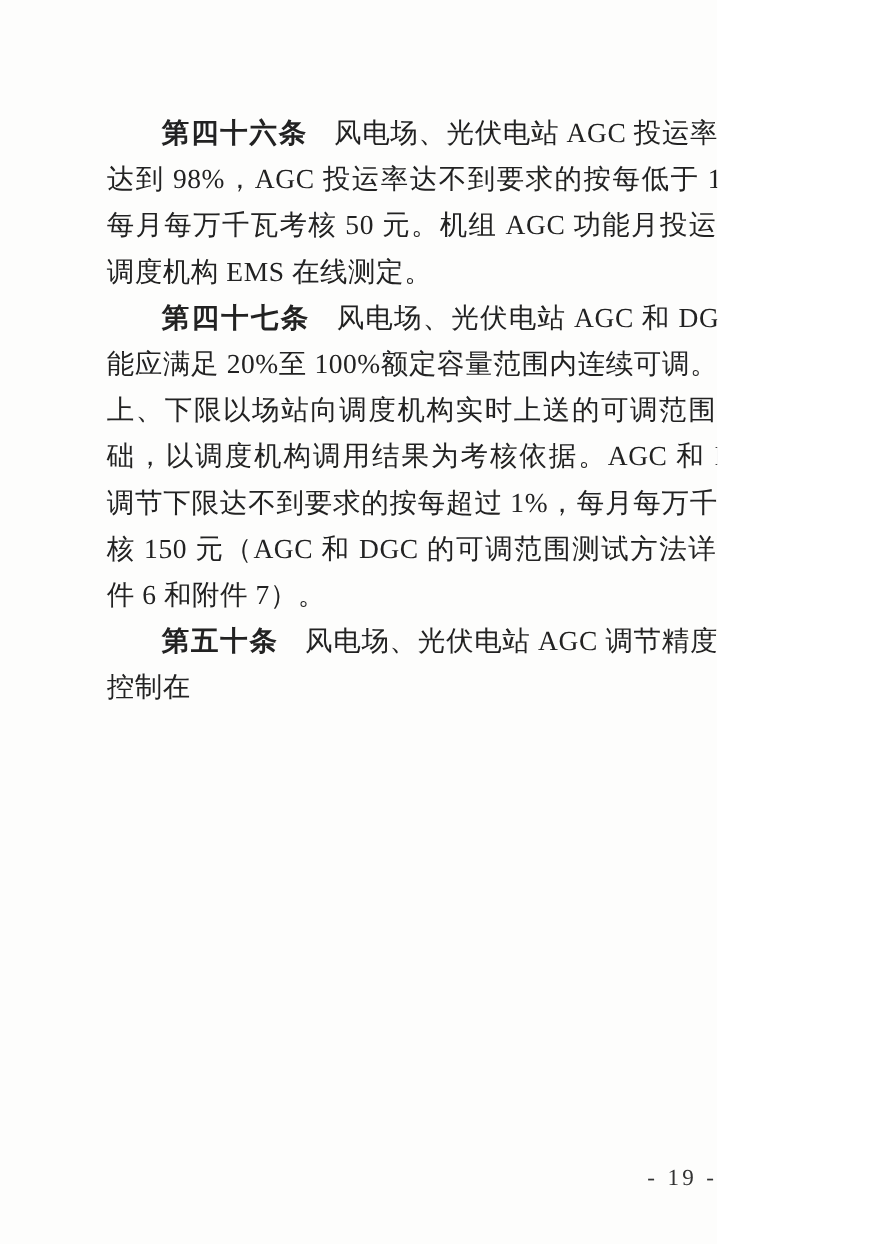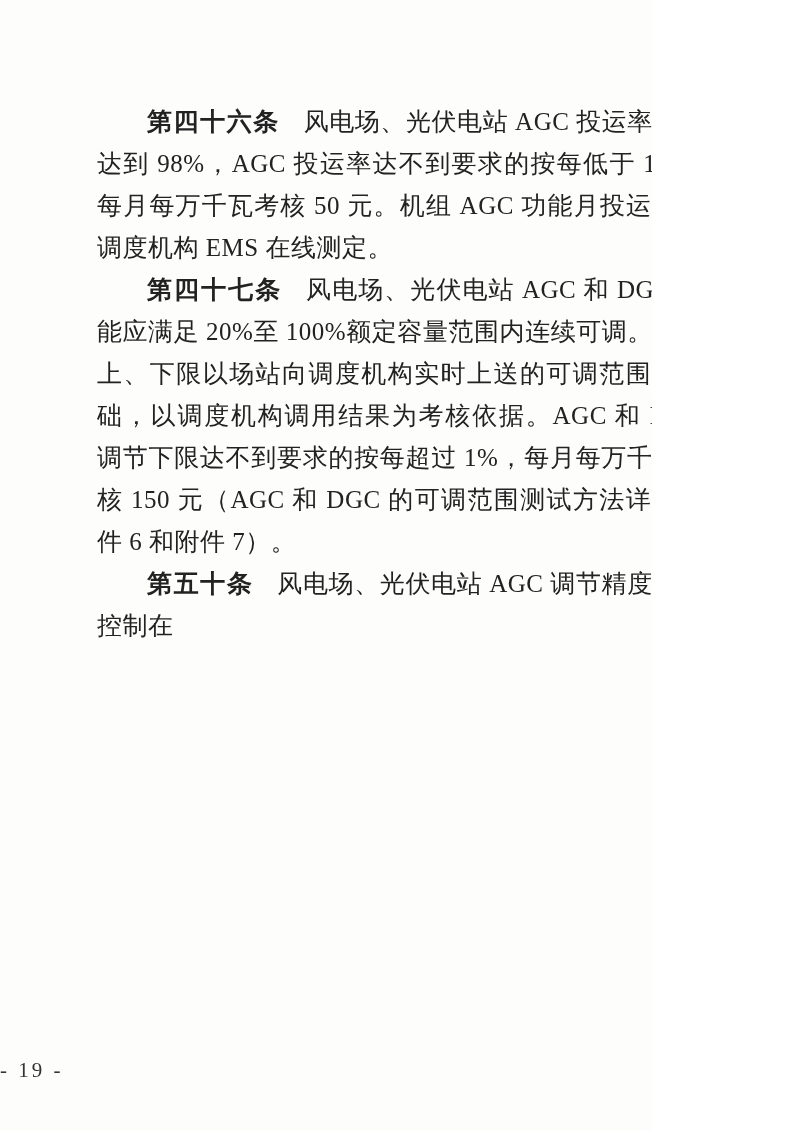--- a/index.html
+++ b/index.html
@@ -36,21 +36,21 @@
   .article-heading {
     font-weight: bold;
     margin-right: 0.95em;
     letter-spacing: 1.5px;
   }
   .footer {
     position: absolute;
     top: 1056px;
     left: 0;
     width: 100%;
-    text-align: left;
+    text-align: right;
     font-size: 21px;
     line-height: 28px;
     letter-spacing: 3px;
     color: #333333;
   }
 </style>
 </head>
 <body>
 
 <div class="page">

